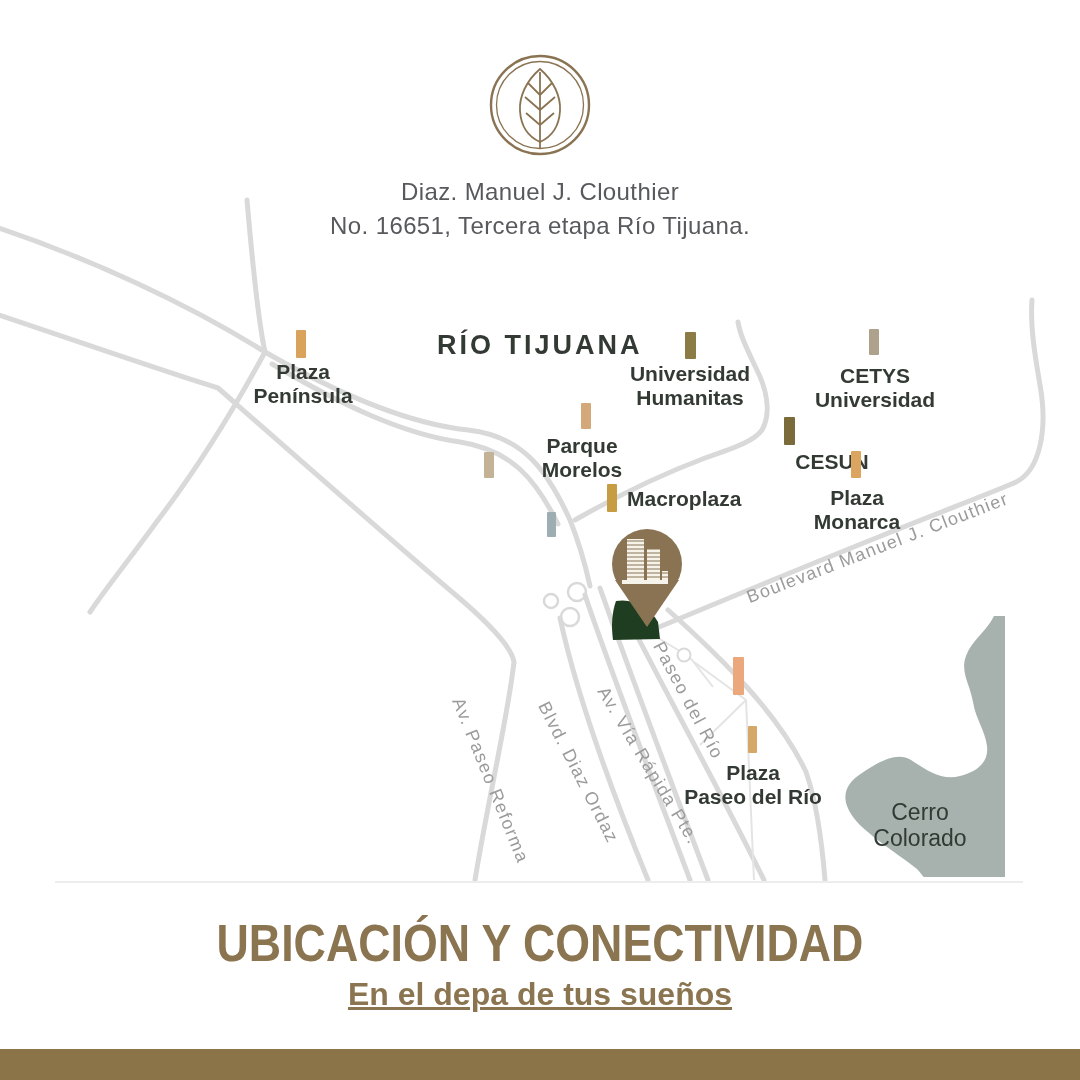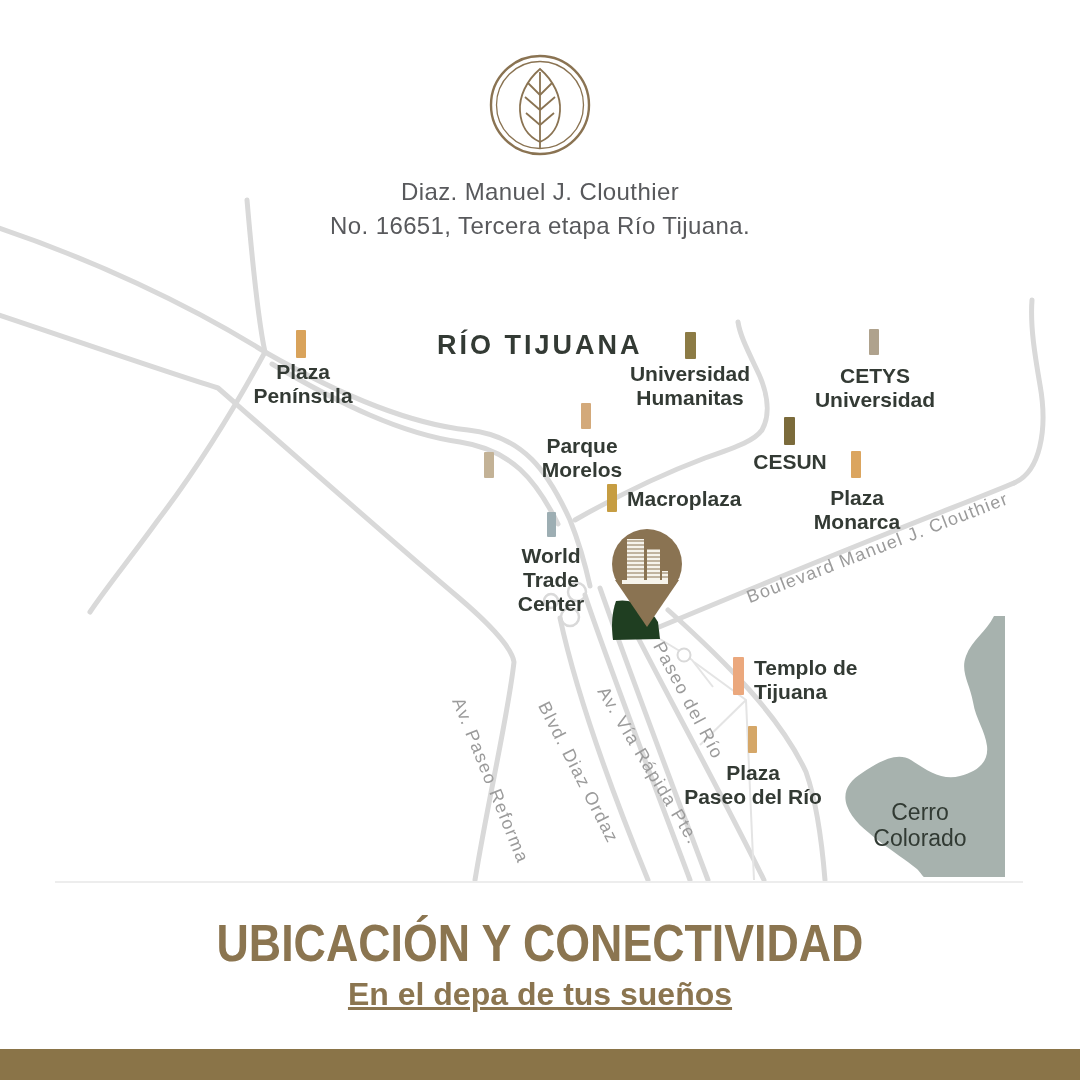--- a/index.html
+++ b/index.html
@@ -130,37 +130,32 @@
   <div class="poi-label center" style="left:785px;top:364px;width:180px">CETYS
 Universidad</div>
 
   <div class="bar" style="left: 581px; top: 403px; width: 10px; height: 26px; background: rgb(211, 169, 122);"></div>
   <div class="poi-label center" style="left:492px;top:434px;width:180px">Parque
 Morelos</div>
 
   <div class="bar" style="left: 484px; top: 452px; width: 10px; height: 26px; background: rgb(195, 178, 150);"></div>
 
   <div class="bar" style="left: 784px; top: 417px; width: 11px; height: 28px; background: rgb(123, 107, 59);"></div>
-  <div class="poi-label center" style="left:700px;top:450px;width:180px">CESUN</div>
+  <div class="poi-label center" style="left:742px;top:450px;width:180px">CESUN</div>
 
   <div class="bar" style="left: 851px; top: 451px; width: 10px; height: 27px; background: rgb(219, 165, 95);"></div>
   <div class="poi-label center" style="left:767px;top:486px;width:180px">Plaza
 Monarca</div>
 
   <div class="bar" style="left: 607px; top: 484px; width: 10px; height: 28px; background: rgb(198, 157, 66);"></div>
   <div class="poi-label" style="left:627px;top:487px">Macroplaza</div>
 
   <div class="bar" style="left: 547px; top: 512px; width: 9px; height: 25px; background: rgb(157, 174, 179);"></div>
-  <div class="poi-label center" style="left:461px;top:544px;width:180px">World
-Trade
-Center</div>
 
   <div class="bar" style="left: 733px; top: 657px; width: 11px; height: 38px; background: rgb(235, 168, 125);"></div>
-  <div class="poi-label" style="left:754px;top:656px">Templo de
-Tijuana</div>
 
   <div class="bar" style="left: 748px; top: 726px; width: 9px; height: 27px; background: rgb(213, 167, 104);"></div>
   <div class="poi-label center" style="left:663px;top:761px;width:180px">Plaza
 Paseo del Río</div>
 
   <div class="terrain-label" style="left:830px;top:799px;width:180px">Cerro
 Colorado</div>
 
   <div class="roadlabel" style="left: 739px; top: 541px; width: 260px; transform: rotate(-21deg); color: rgb(155, 155, 155);">Boulevard Manuel J. Clouthier</div>
   <div class="roadlabel" style="left: 623px; top: 690px; width: 130px; transform: rotate(62deg); color: rgb(155, 155, 155);">Paseo del Río</div>

